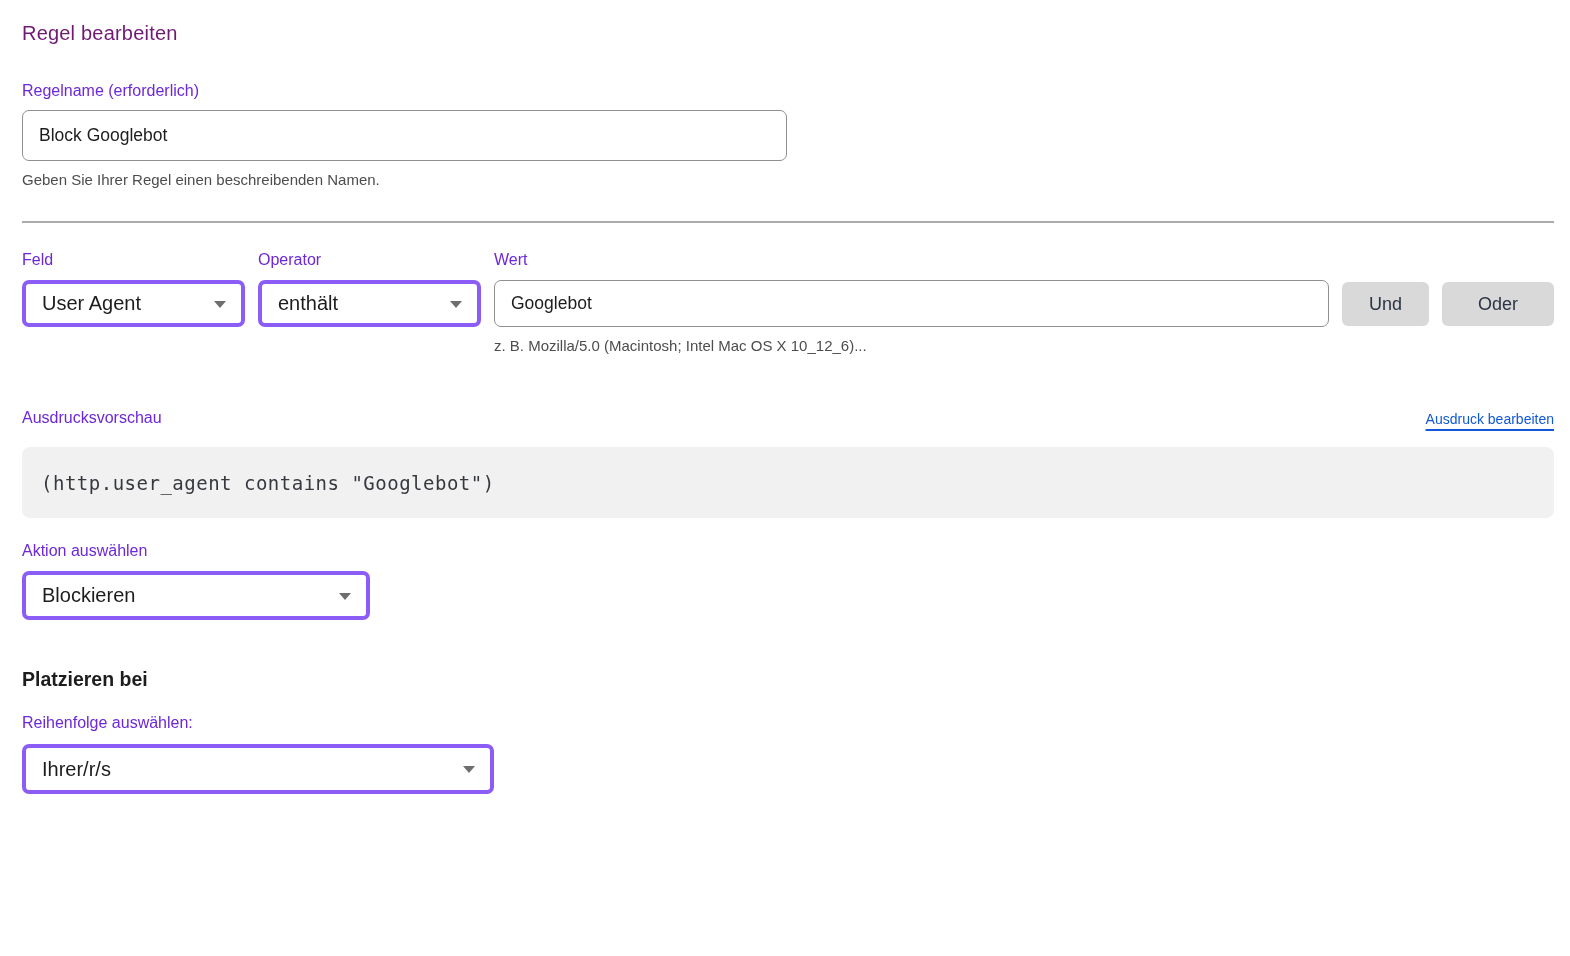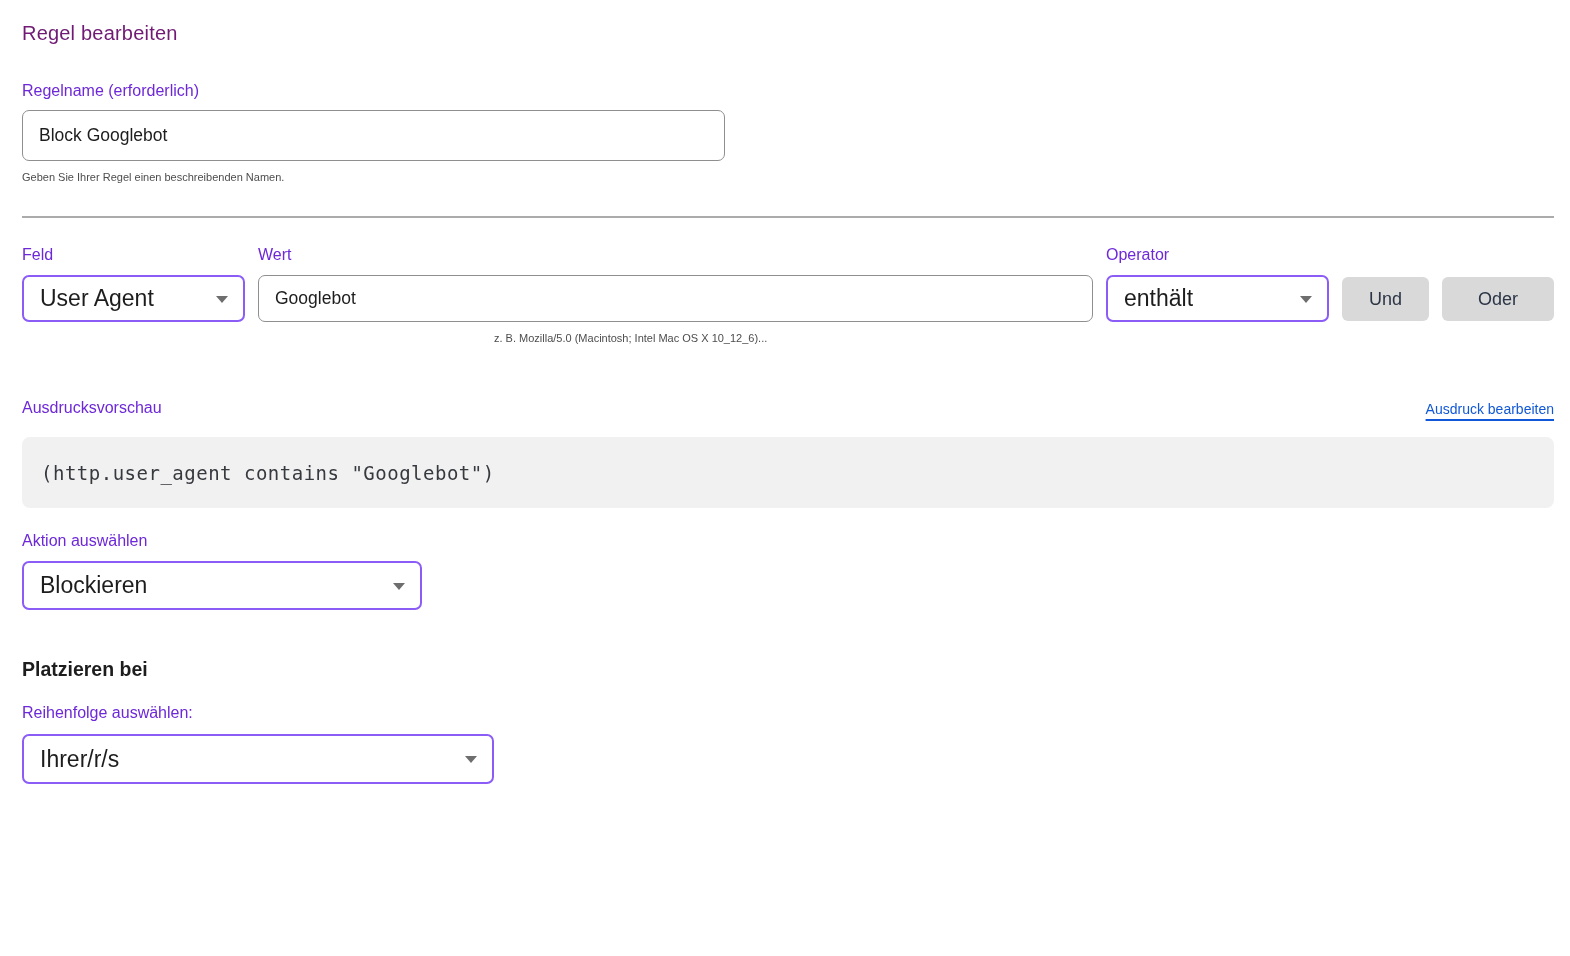--- a/index.html
+++ b/index.html
@@ -17,44 +17,44 @@
   .badge-pill {
     display: inline-flex; align-items: center; gap: 9px;
     height: 39px; padding: 0 19px;
     border: 2px solid #2e7cf5; border-radius: 20px;
     color: #2e7cf5; font-size: 16.5px; background: #fff; cursor: pointer;
   }
   .badge-pill svg { display: block; }
 
   
   .field-label { font-size: 16px; color: #6d28d9; }
-  .helper-text { font-size: 11px; color: #4d4d4d; }
+  .helper-text { font-size: 15px; color: #4d4d4d; }
 
   
   .text-input {
-    display: block; height: 51px; width: 703px;
+    display: block; height: 51px; width: 765px;
     border: 1px solid #8f8f8f; border-radius: 7px;
     padding: 0 16px; font-size: 17.5px; color: #1d1d1d;
     font-family: "Liberation Sans", "DejaVu Sans", sans-serif;
     background: #fff; outline: none;
   }
   .name-label { margin-top: 37px; }
   .name-input { margin-top: 10px; }
   .name-helper { margin-top: 10px; }
 
   .divider { border: none; border-top: 2px solid #ababab; margin-top: 33px; }
 
   
   .condition-row { display: flex; align-items: flex-end; gap: 13px; margin-top: 28px; }
   .cond-col { display: flex; flex-direction: column; gap: 11px; }
   .select-box {
     position: relative; height: 47px;
-    border: 2px solid #8b5cf6; border-radius: 7px;
+    border: 4px solid #8b5cf6; border-radius: 7px;
     display: flex; align-items: center;
-    padding: 0 40px 0 16px; font-size: 23px; color: #1d1d1d;
+    padding: 0 40px 0 16px; font-size: 20px; color: #1d1d1d;
     background: #fff; cursor: pointer;
   }
   .caret {
     position: absolute; right: 15px; top: 50%; margin-top: -3px;
     width: 0; height: 0;
     border-left: 6.5px solid transparent;
     border-right: 6.5px solid transparent;
     border-top: 7px solid #6e6e6e;
   }
   .w-field { width: 223px; }
@@ -83,21 +83,21 @@
   }
   .code-text {
     font-family: "DejaVu Sans Mono", "Liberation Mono", monospace;
     font-size: 19px; color: #36393e; letter-spacing: 0.5px;
   }
 
   
   .section-heading { font-size: 19.5px; font-weight: 700; color: #1d1d1d; }
   .action-heading { margin-top: 39px; }
   .action-label { margin-top: 24px; }
-  .action-select { margin-top: 11px; width: 400px; height: 49px; }
+  .action-select { margin-top: 11px; width: 348px; height: 49px; }
   .action-helper { margin-top: 9px; }
 
   
   .placement-heading { margin-top: 48px; }
   .placement-label { margin-top: 23px; }
   .placement-select { margin-top: 12px; width: 472px; height: 50px; }
 </style>
 </head>
 <body>
 
@@ -115,31 +115,31 @@
 
   <div class="condition-row">
     <div class="cond-col">
       <div class="field-label">Feld</div>
       <div class="select-box w-field" role="combobox">
         <span>User Agent</span>
         <span class="caret"></span>
       </div>
     </div>
 
-    <div class="cond-col value-col">
-      <div class="field-label">Wert</div>
-      <input class="text-input value-input" type="text" value="Googlebot" style="">
-    </div>
-
     <div class="cond-col">
       <div class="field-label">Operator</div>
       <div class="select-box w-operator" role="combobox">
         <span>enthält</span>
         <span class="caret"></span>
       </div>
+    </div>
+
+    <div class="cond-col value-col">
+      <div class="field-label">Wert</div>
+      <input class="text-input value-input" type="text" value="Googlebot" style="">
     </div>
 
     <button class="logic-btn und-btn">Und</button>
     <button class="logic-btn oder-btn">Oder</button>
   </div>
   <div class="helper-text value-helper">z. B. Mozilla/5.0 (Macintosh; Intel Mac OS X 10_12_6)...</div>
 
   <div class="expression-header">
     <div class="field-label">Ausdrucksvorschau</div>
     <a class="edit-link">Ausdruck bearbeiten</a>

